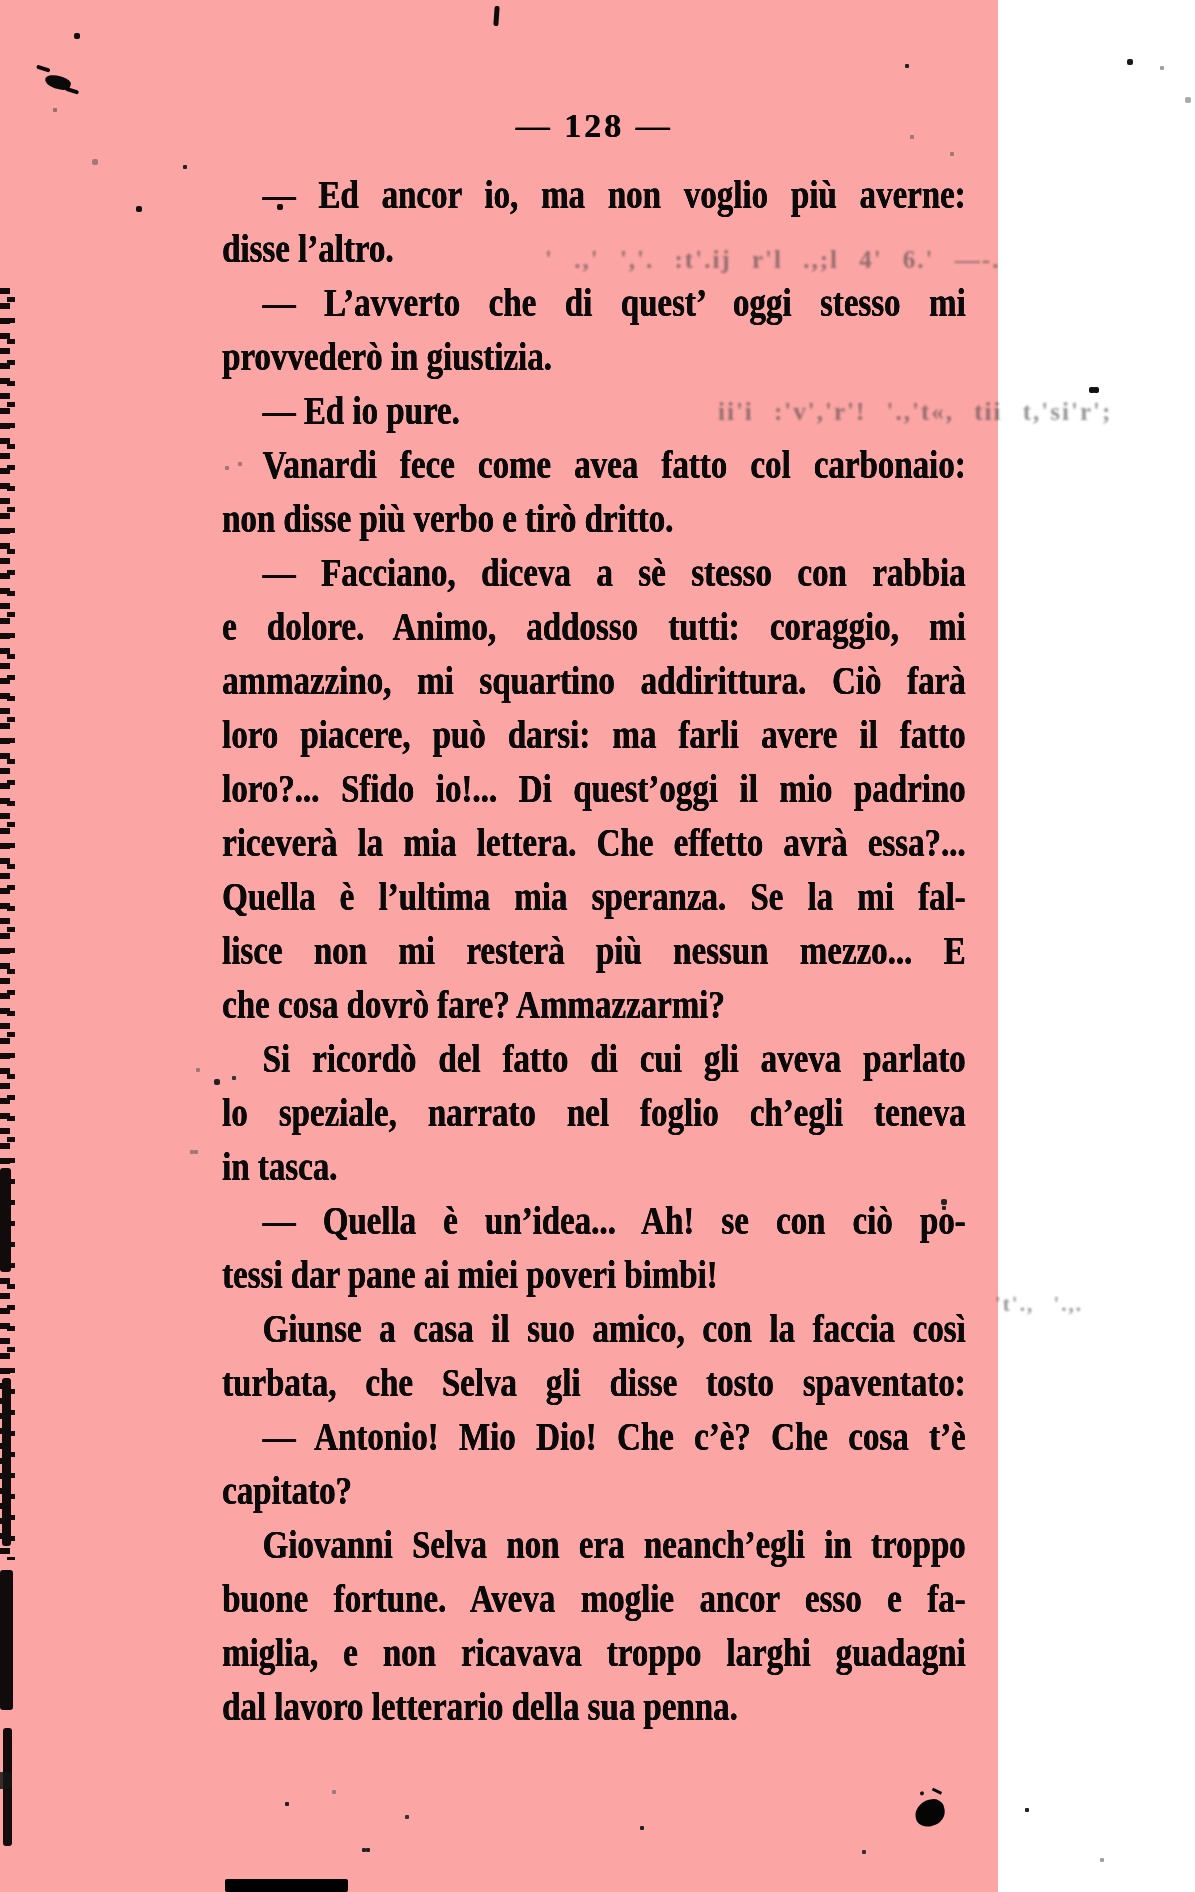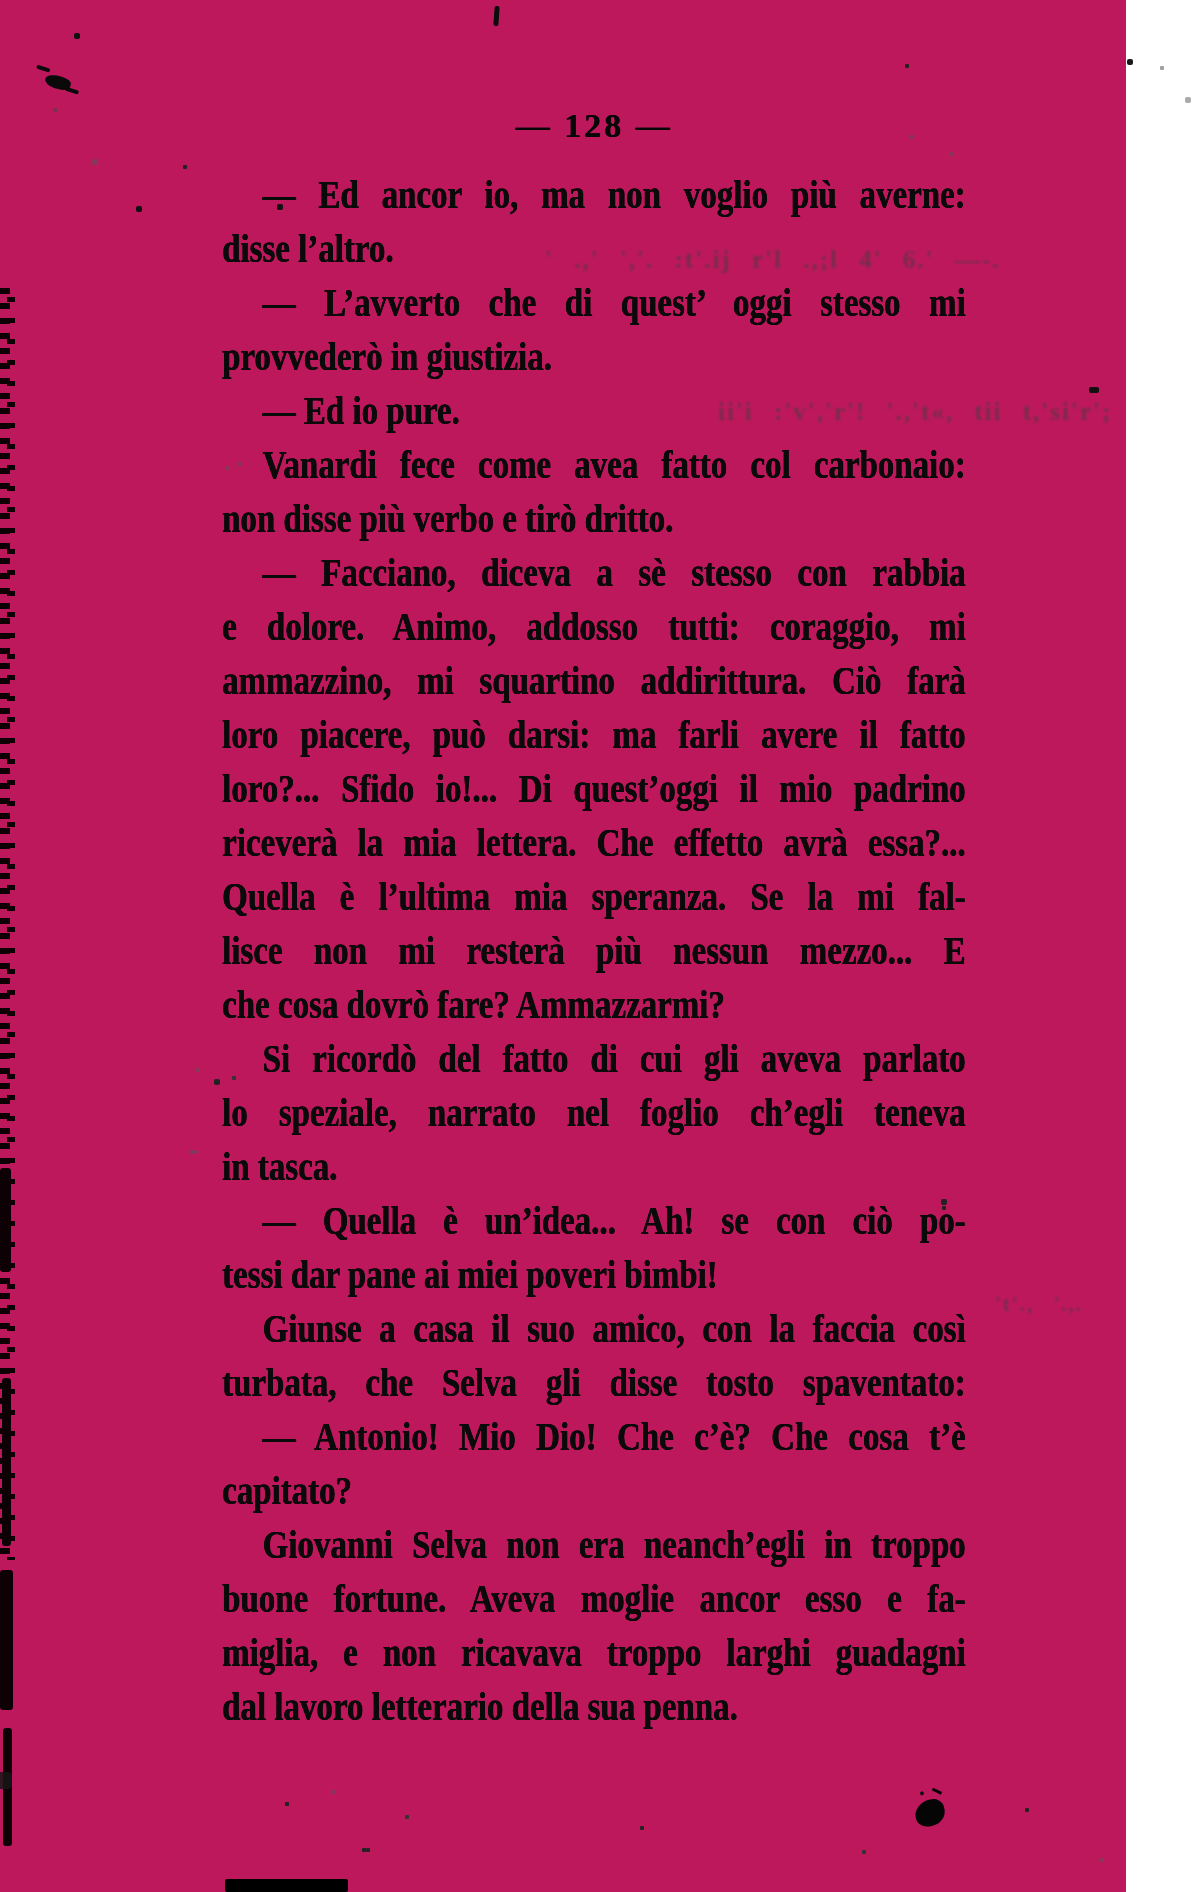--- a/index.html
+++ b/index.html
@@ -5,23 +5,23 @@
   html, body {
     margin: 0;
     padding: 0;
     background: #ffffff;
     width: 1195px;
     height: 1892px;
     overflow: hidden;
   }
   .page {
     position: relative;
-    width: 1126px;
+    width: 998px;
     height: 1892px;
-    background: #be185d;
+    background: #fca5a5;
     font-family: "Liberation Serif", "DejaVu Serif", serif;
     color: #070707;
   }
   
   .page-number {
     position: absolute;
     left: 222px;
     top: 104px;
     width: 744px;
     text-align: center;

